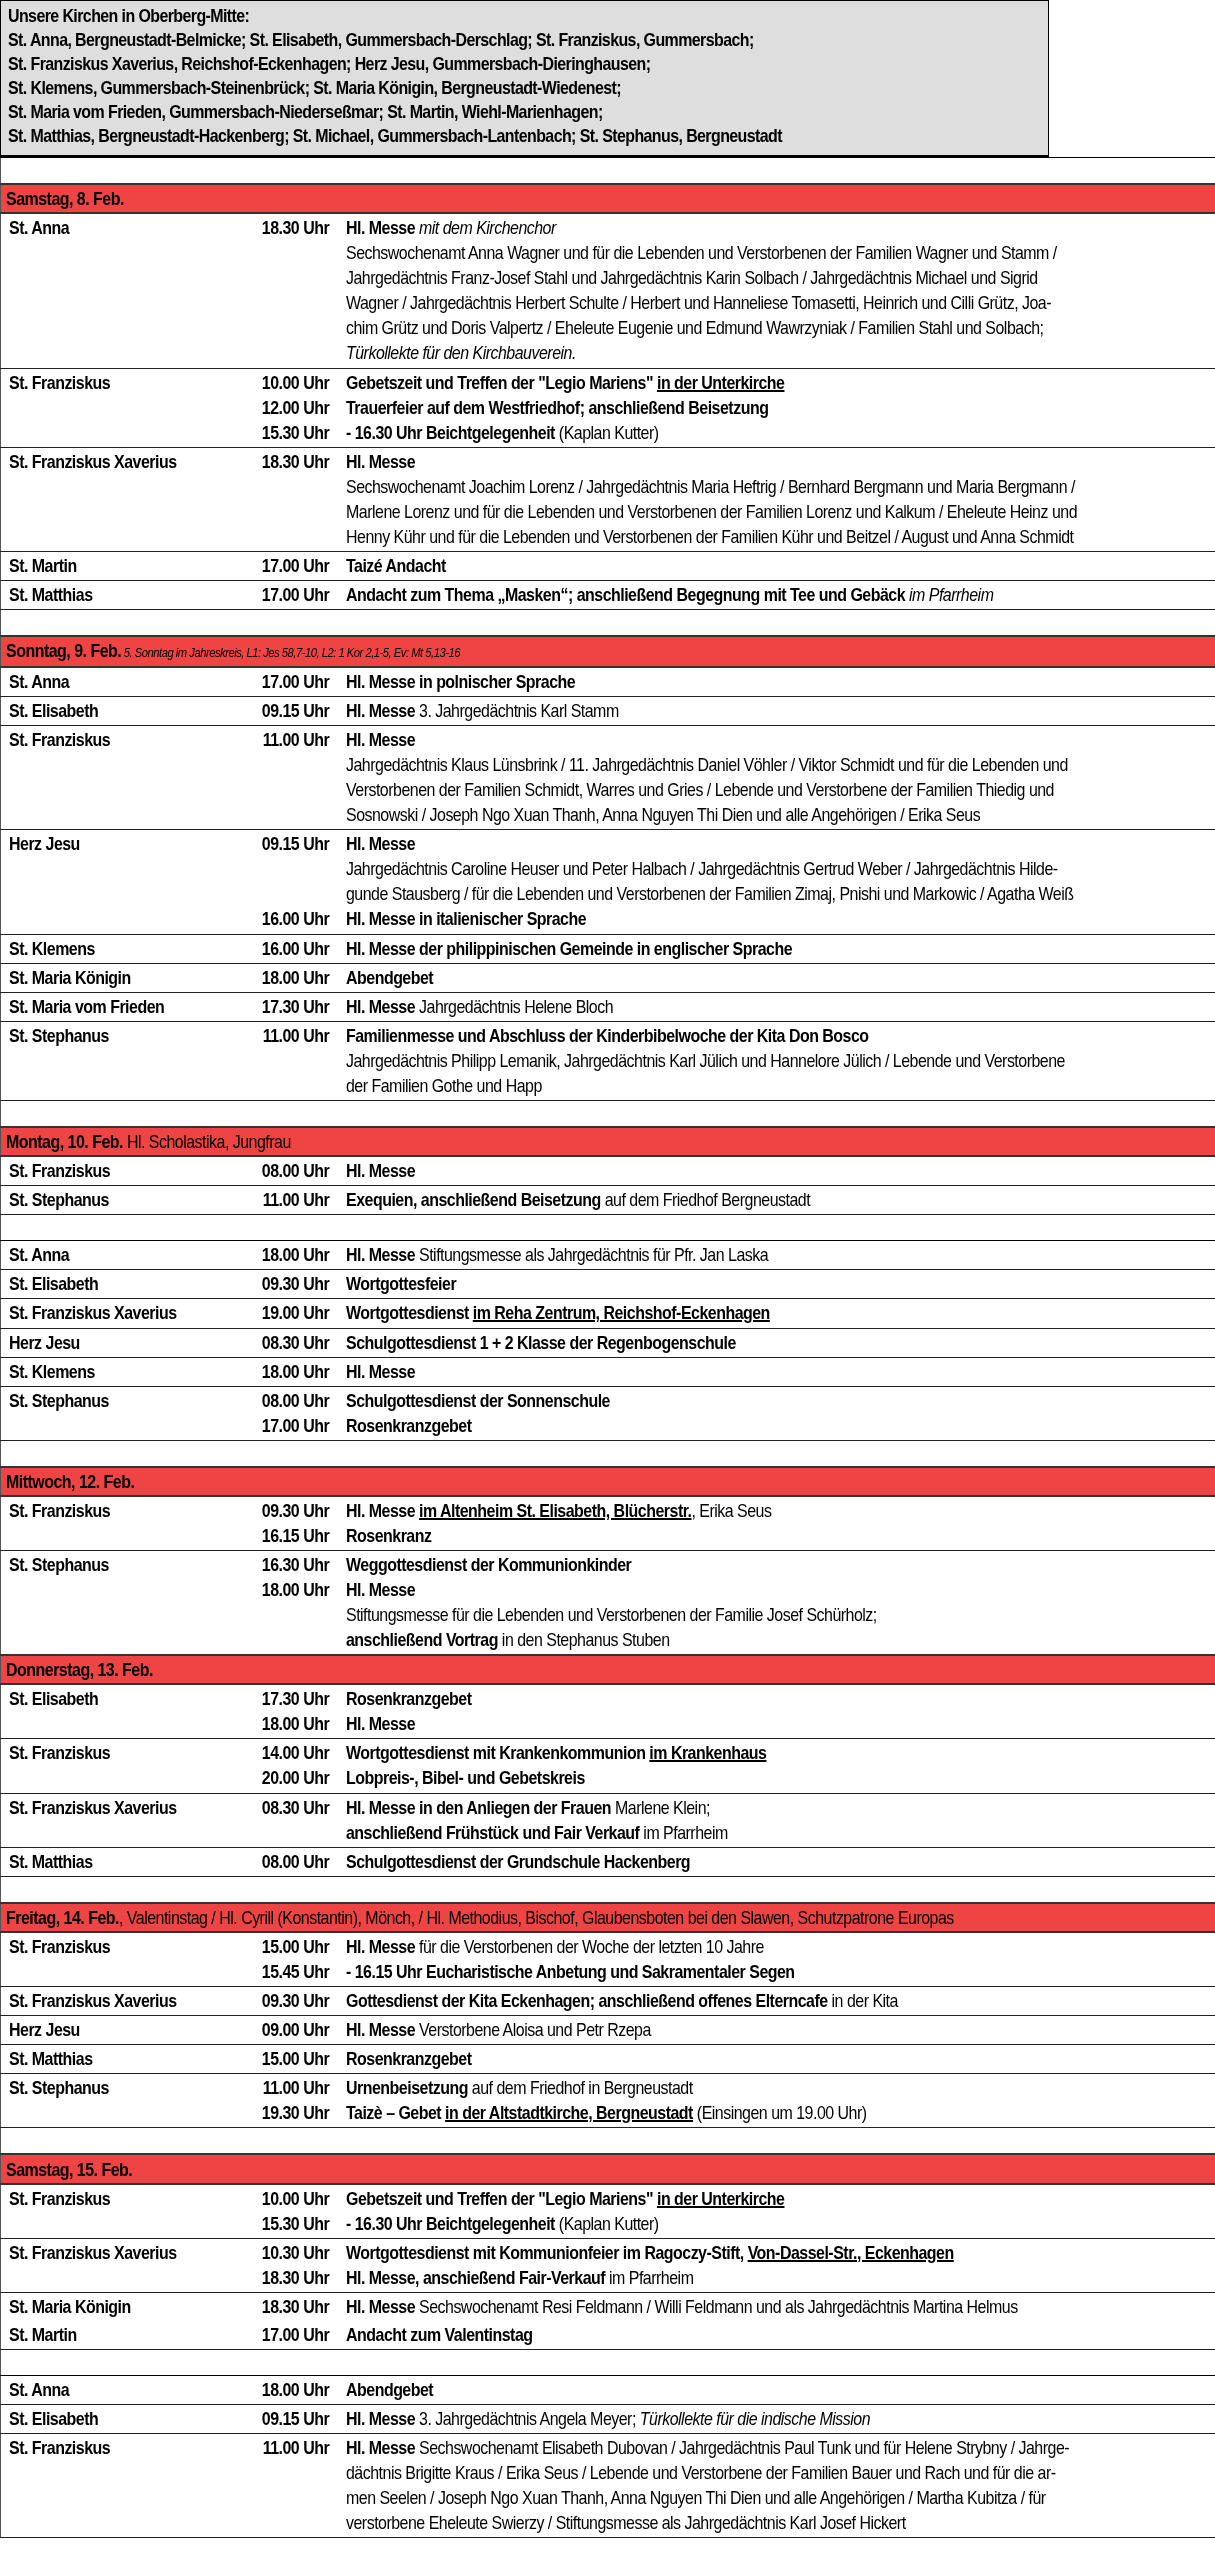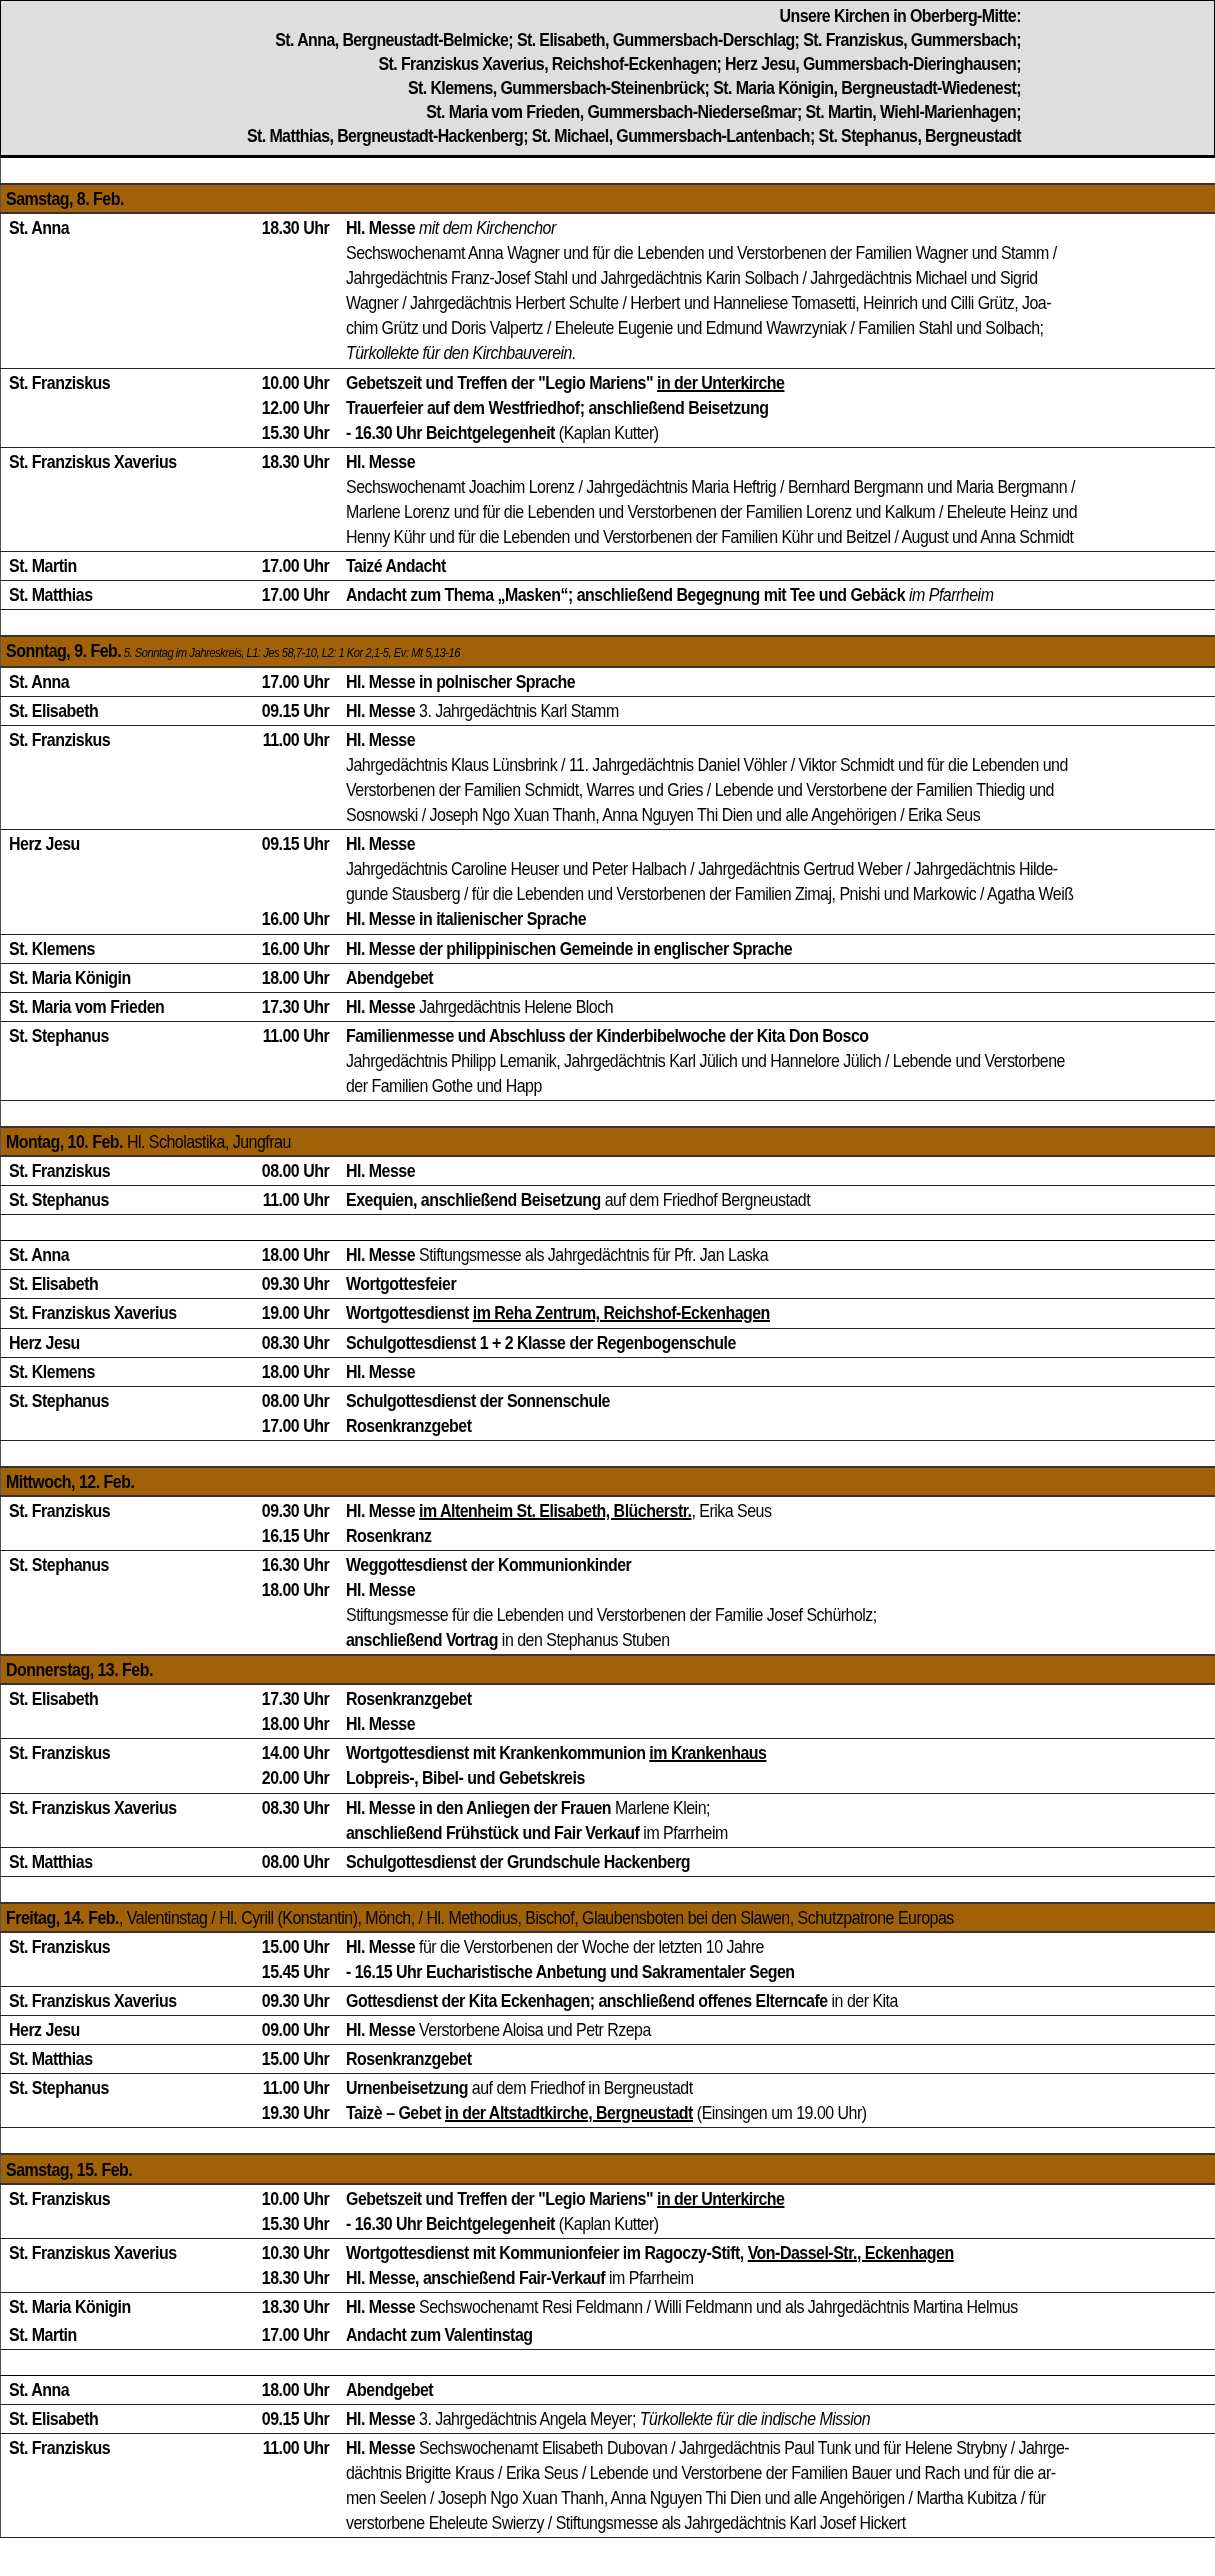--- a/index.html
+++ b/index.html
@@ -1,23 +1,23 @@
 <!DOCTYPE html>
 <html style="font-size:8.2px"><head>
 <meta charset="utf-8">
 <style>
   html,body{margin:0;padding:0;background:#fff;}
   body{width:1215px;font-family:"Liberation Sans",sans-serif;color:#000;}
   .page{width:1215px;}
-  .intro{box-sizing:border-box;width:1215px;background:#dedede;border:1px solid #000;border-bottom:2.1px solid #000;padding:3.1px 0 7.2px 7.2px;text-align:right;}
+  .intro{box-sizing:border-box;width:1049px;background:#dedede;border:1px solid #000;border-bottom:2.1px solid #000;padding:3.1px 0 7.2px 7.2px;}
   .intro .line{font-weight:bold;font-size:19px;line-height:24px;letter-spacing:-0.7px;white-space:nowrap;transform:scaleX(0.84);transform-origin:left center;}
   table.sched{width:1215px;border-collapse:collapse;table-layout:fixed;border-left:1px solid #555;border-right:1px solid #555;}
   table.sched col.c1{width:222px;} table.sched col.c2{width:116px;} table.sched col.c3{width:878px;}
   .spacer td{height:23px;border-top:1.5px solid #000;border-bottom:1.5px solid #000;}
-  .dayhdr td{background:#a16207;border-top:2.1px solid #333;border-bottom:2.1px solid #333;padding:2.1px 5.2px;height:21.6px;font-size:19px;line-height:23px;white-space:nowrap;margin-top:40px;}
+  .dayhdr td{background:#ef4444;border-top:2.1px solid #333;border-bottom:2.1px solid #333;padding:2.1px 5.2px;height:21.6px;font-size:19px;line-height:23px;white-space:nowrap;margin-top:40px;}
   .dayhdr .inner{display:inline-block;transform:scaleX(0.84);transform-origin:left center;letter-spacing:-0.6px;}
   .dayhdr .dl{font-weight:bold;}
   .dayhdr .sub{font-weight:normal;}
   .dayhdr .sub.small{font-style:italic;font-size:13.4px;}
   tr.entry td{vertical-align:top;border-bottom:1.5px solid #222;padding:1px 0 2.1px 0;}
   tr.entry td.church{padding-left:8px;font-weight:bold;}
   .cell-line{font-size:19px;line-height:25px;height:25px;white-space:nowrap;letter-spacing:-0.6px;}
   .cond{display:inline-block;transform:scaleX(0.84);transform-origin:left center;}
   td.time .cell-line{text-align:right;padding-right:9.3px;}
   td.time .cond{transform-origin:right center;font-weight:bold;}

